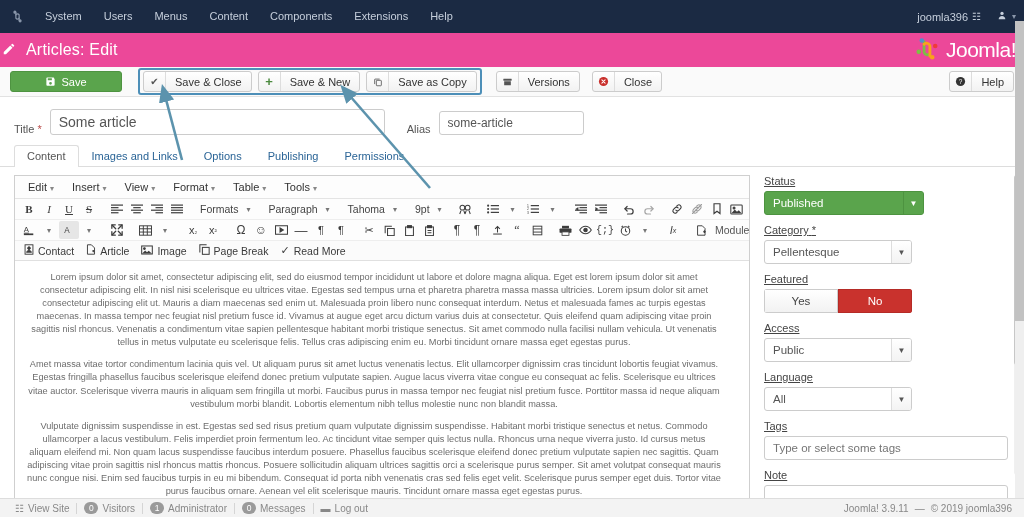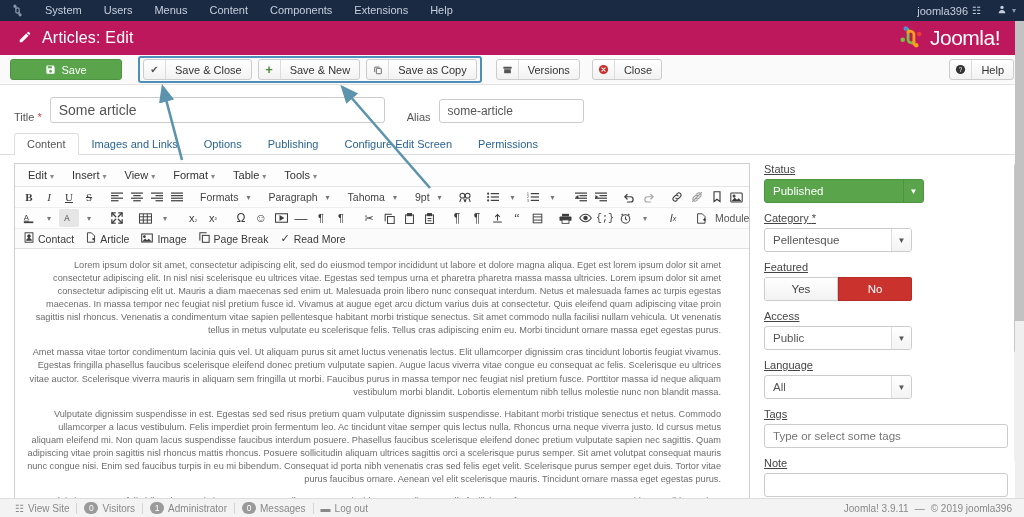--- a/index.html
+++ b/index.html
@@ -9,39 +9,39 @@
     overflow: hidden;
     background: #fff;
     font-family: "Liberation Sans", sans-serif;
     font-size: 12px;
     color: #333;
   }
   #app { position: relative; width: 1024px; height: 517px; overflow: hidden; }
 
   
   .adminbar {
-    height: 21px; background: #1b2a43; color: #b9c4d4;
+    height: 33px; background: #1b2a43; color: #b9c4d4;
     display: flex; align-items: center; font-size: 11px;
     position: relative;
   }
   .adminbar .joomla-mark {
     width: 34px; display: flex; align-items: center; justify-content: center;
     color: #8a97ab;
   }
   .adminbar .menu-item { padding: 0 11px; line-height: 21px; color: #c6cfdc; white-space: nowrap; cursor: pointer; }
   .adminbar .right { margin-left: auto; display: flex; align-items: center; padding-right: 8px; }
   .adminbar .site-name { color: #c6cfdc; margin-right: 4px; }
   .adminbar .ext-icon { color: #c6cfdc; margin-right: 16px; font-size: 10px; }
   .adminbar .user-icon { color: #c6cfdc; margin-right: 5px; }
   .adminbar .caret-sm { color: #8a97ab; font-size: 8px; }
 
   
   .pageheader {
-    height: 34px; background: #be185d; color: #fff;
-    display: flex; align-items: center; padding: 0 18px;
+    height: 34px; background: #ec4899; color: #fff;
+    display: flex; align-items: center; padding: 0 2px;
     position: relative;
   }
   .pageheader .pencil { font-size: 14px; margin-right: 10px; color: #fff; }
   .pageheader .title { font-size: 16px; font-weight: normal; letter-spacing: .2px; }
   .pageheader .brand {
     margin-left: auto; display: flex; align-items: center; gap: 6px; padding-right: 6px;
   }
   .pageheader .brand-text { font-size: 21px; color: #fff; font-weight: normal; letter-spacing: -0.5px;}
 
   
@@ -128,21 +128,21 @@
   .xtd-bar {
     display: flex; align-items: center; height: 20px; border-bottom: 1px solid #e0e0e0;
     background: #fbfbfb; padding-left: 6px; gap: 2px;
   }
   .xtd-btn { display: inline-flex; align-items: center; gap: 4px; font-size: 10.5px; color: #3a3a3a; padding: 0 7px 0 3px; cursor: pointer; }
   .editor-area {
     height: 249px; padding: 10px 12px; overflow: hidden;
     font-family: "Liberation Sans", sans-serif; font-size: 9.2px; line-height: 1.42; color: #6d6d6d;
     background: #fff;
   }
-  .editor-area p { margin: 0 16px 9px 0; text-align: right; }
+  .editor-area p { margin: 0 16px 9px 0; text-align: center; }
 
   
   .side-col .fld { margin-bottom: 9px; }
   .side-lbl { display: block; font-size: 11px; color: #444; margin-bottom: 4px; text-decoration: underline; }
   .sel {
     position: relative; border: 1px solid #ccc; border-radius: 3px; height: 24px;
     background: #fff; display: flex; align-items: center; font-size: 11.5px; color: #555;
     padding-left: 8px; cursor: pointer; width: 148px;
   }
   .sel .arrowbox {
@@ -324,21 +324,20 @@
     <input class="inp" id="title-input" type="text" value="Some article" style="">
     <span class="lbl-small alias-label">Alias</span>
     <input class="inp" id="alias-input" type="text" value="some-article" style="">
   </div>
 
   <div class="tabsrow">
     <div class="tab active">Content</div>
     <div class="tab">Images and Links</div>
     <div class="tab">Options</div>
     <div class="tab">Publishing</div>
-    <div class="tab">Configure Edit Screen</div>
     <div class="tab">Permissions</div>
   </div>
 
   <div class="body">
 
     <div class="editor-col">
       <div class="editor">
 
         <div class="mce-menubar">
           <div class="mce-menu-btn"><span>Edit</span><span class="car">▾</span></div>

